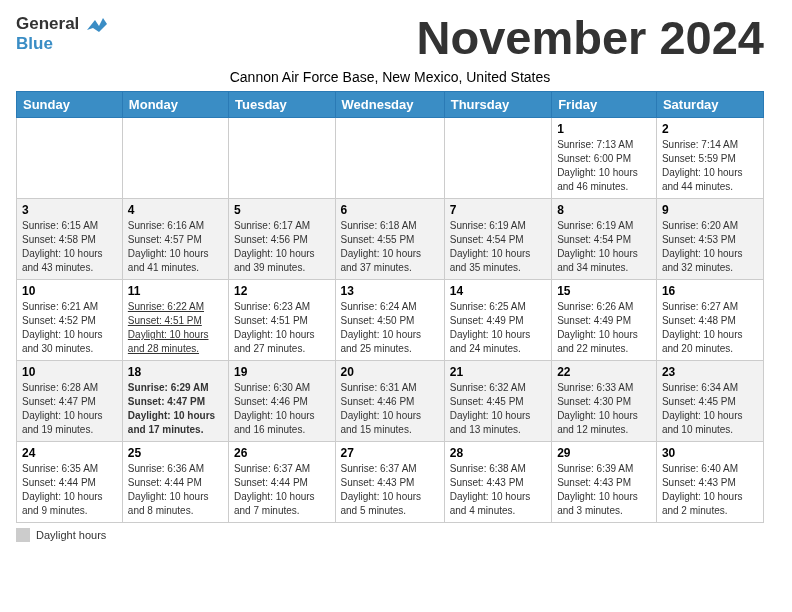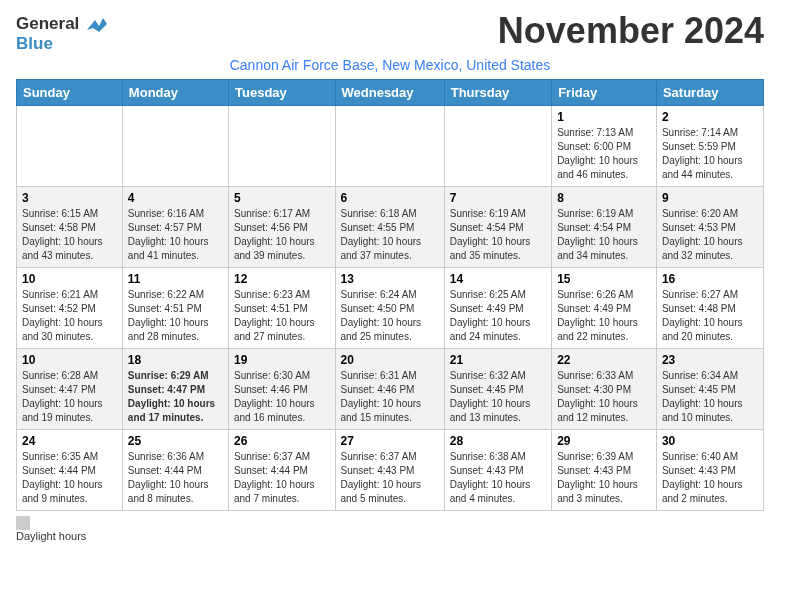--- a/index.html
+++ b/index.html
@@ -19,29 +19,29 @@
       align-items: flex-start;
       justify-content: space-between;
       margin-bottom: 4px;
     }
     .logo {
       display: flex;
       align-items: center;
       margin-top: 4px;
     }
     .month-title {
-      font-size: 36px;
+      font-size: 47px;
       font-weight: bold;
       color: #333;
       text-align: right;
     }
     .subtitle {
       text-align: center;
       font-size: 14px;
-      color: #3b82f6;
+      color: #000000;
       margin-bottom: 6px;
     }
     table {
       width: 100%;
       border-collapse: collapse;
       font-size: 10.5px;
     }
     thead th {
       background-color: #3a8dc5;
       color: #fff;
@@ -69,24 +69,24 @@
       margin-bottom: 2px;
     }
     .day-info {
       font-size: 10px;
       color: #333;
       line-height: 1.4;
     }
     .empty { background: #fff !important; }
     .footer {
       display: flex;
+      align-items: center;
       margin-top: 5px;
       font-size: 11px;
       color: #333;
-      flex-direction: column;
     }
     .footer-box {
       width: 14px;
       height: 14px;
       background: #ccc;
       margin-right: 6px;
       display: inline-block;
     }
   </style>
 </head>
@@ -189,21 +189,21 @@
         </tr>
         <tr>
           <td>
             <span class="day-num">10</span>
             <div class="day-info" style="white-space: pre-line;">Sunrise: 6:21 AM
 Sunset: 4:52 PM
 Daylight: 10 hours and 30 minutes.</div>
           </td>
           <td>
             <span class="day-num">11</span>
-            <div class="day-info" style="white-space: pre-line;">Sunrise: 6:22 AM
+            <div class="day-info" style="white-space: pre-line; text-decoration: underline;">Sunrise: 6:22 AM
 Sunset: 4:51 PM
 Daylight: 10 hours and 28 minutes.</div>
           </td>
           <td>
             <span class="day-num">12</span>
             <div class="day-info" style="white-space: pre-line;">Sunrise: 6:23 AM
 Sunset: 4:51 PM
 Daylight: 10 hours and 27 minutes.</div>
           </td>
           <td>

